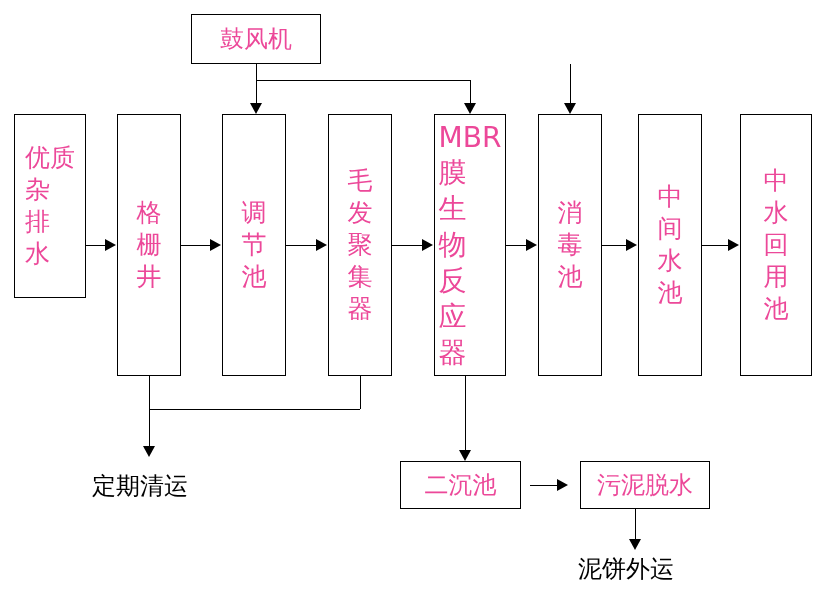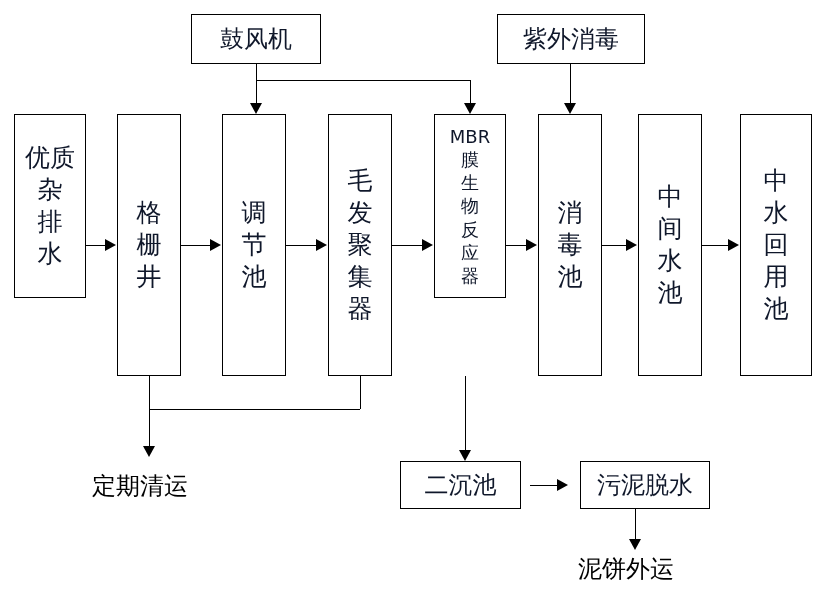--- a/index.html
+++ b/index.html
@@ -16,22 +16,21 @@
     overflow: hidden;
   }
   .box {
     position: absolute;
     box-sizing: border-box;
     border: 1px solid #000000;
     background: #ffffff;
     display: flex;
     align-items: center;
     justify-content: center;
-    text-align: center;
-    color: #0f172a;
+    color: #ec4899;
     line-height: 1.28;
     white-space: pre-line;
   }
   .vbox {
     font-size: 25px;
     letter-spacing: 0px;
   }
   .hbox {
     font-size: 24px;
   }
@@ -64,42 +63,41 @@
     border-top: 11px solid #000000;
   }
 </style>
 </head>
 <body>
 
 <div id="root">
 
   <div class="box hbox" style="left:191px; top:14px; width:130px; height:50px;">鼓风机</div>
 
-  <div class="box hbox" style="left:497px; top:14px; width:148px; height:50px;">紫外消毒</div>
 
   <div class="box vbox" style="left:14px; top:114px; width:72px; height:184px;">优质
 杂
 排
 水</div>
 
   <div class="box vbox" style="left:117px; top:114px; width:64px; height:262px;">格
 栅
 井</div>
 
   <div class="box vbox" style="left:222px; top:114px; width:64px; height:262px;">调
 节
 池</div>
 
   <div class="box vbox" style="left:328px; top:114px; width:64px; height:262px;">毛
 发
 聚
 集
 器</div>
 
-  <div class="box vbox" style="left:434px; top:114px; width:72px; height:184px; font-size:18px;">MBR
+  <div class="box vbox" style="left:434px; top:114px; width:72px; height:262px; font-size:28px;">MBR
 膜
 生
 物
 反
 应
 器</div>
 
   <div class="box vbox" style="left:538px; top:114px; width:64px; height:262px;">消
 毒
 池</div>

